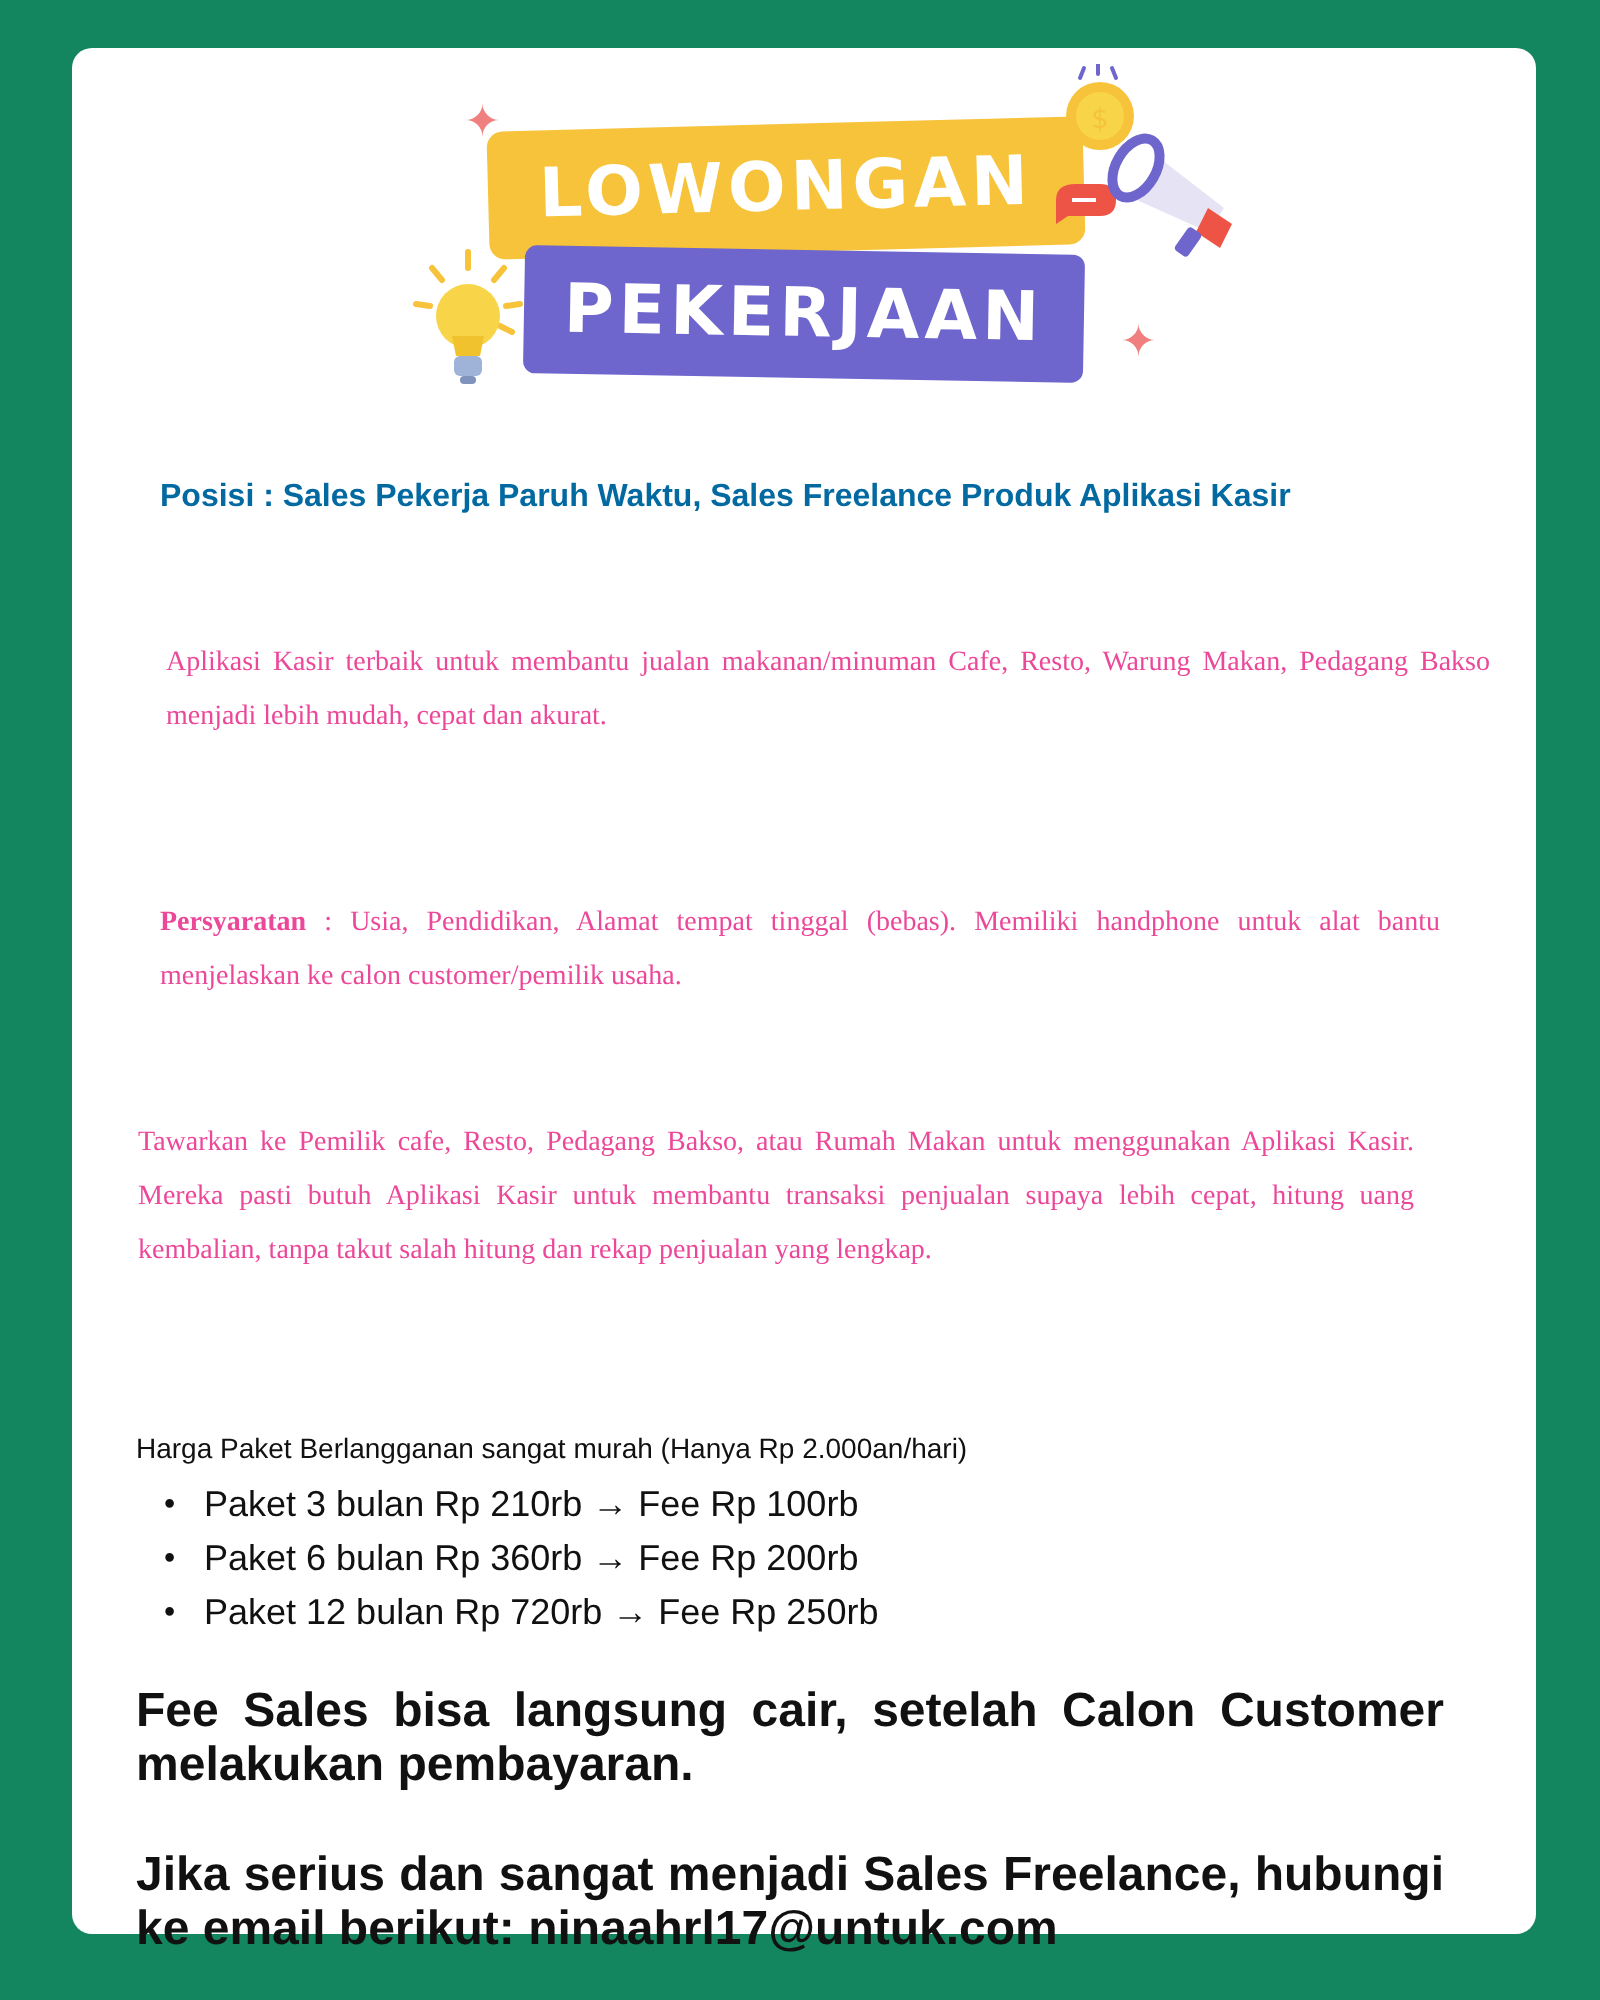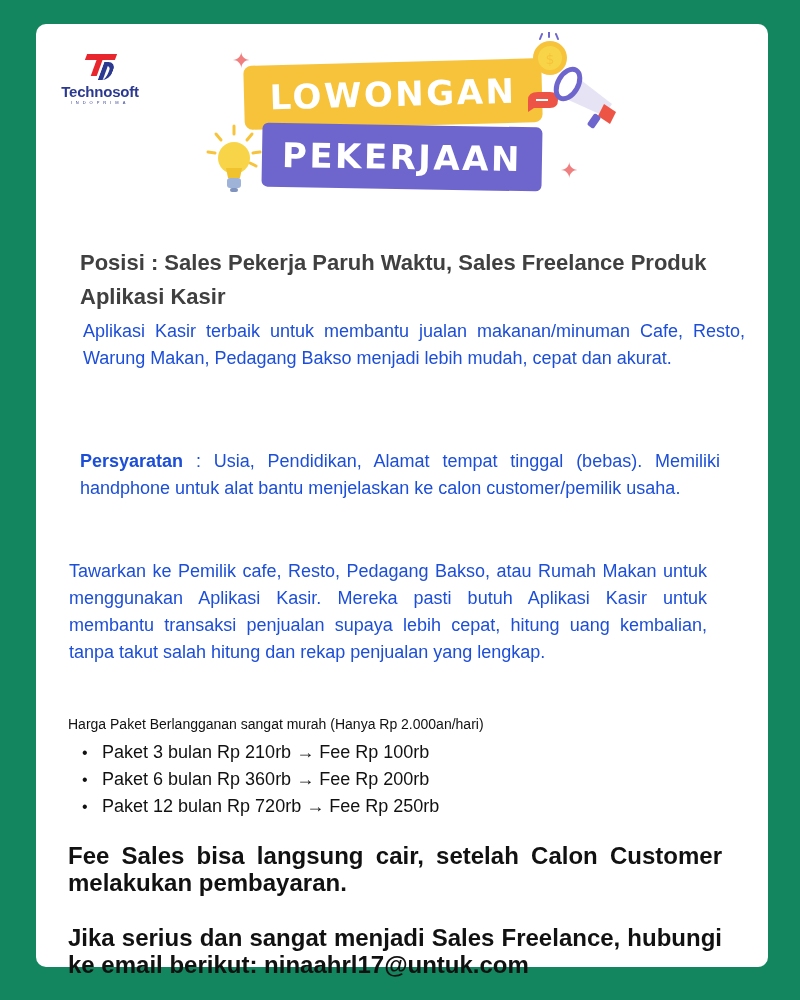--- a/index.html
+++ b/index.html
@@ -43,52 +43,43 @@
     font-family: "DejaVu Sans", sans-serif;
   }
   .sparkle { position: absolute; color: #F08080; font-size: 22px; line-height: 1; }
   .bulb { position: absolute; left: 168px; top: 98px; width: 60px; height: 80px; }
   .megaphone { position: absolute; left: 484px; top: 8px; width: 110px; height: 100px; }
 
   
   .content { position: absolute; left: 0; top: 0; width: 732px; }
   .title {
     position: absolute; left: 44px; top: 208px; width: 660px;
-    font-weight: bold; font-size: 22px; line-height: 34px; color: #404040; margin-top: 14px;
+    font-weight: bold; font-size: 16px; line-height: 34px; color: #0369a1;
   }
   .para {
-    position: absolute; font-size: 18px; line-height: 27px; text-align: justify; color: #1d4ed8;
+    position: absolute; font-size: 14px; line-height: 27px; text-align: justify; color: #ec4899; font-family: Liberation Serif, serif;
   }
   .p1 { left: 47px; top: 294px; width: 662px; }
   .p2 { left: 44px; top: 424px; width: 640px; }
   .p3 { left: 33px; top: 534px; width: 638px; }
   .price-head { position: absolute; left: 32px; top: 687px; font-size: 14px; line-height: 27px; white-space: nowrap; }
   .price-list { position: absolute; left: 46px; top: 715px; list-style: none; }
   .price-list li { font-size: 18px; line-height: 27px; white-space: nowrap; display: flex; }
   .price-list li .bullet { width: 20px; font-size: 16px; }
   .bold-para {
     position: absolute; left: 32px; width: 654px; font-weight: bold; font-size: 24px; line-height: 27px; text-align: justify; text-align-last: left;
   }
   .bp1 { top: 818px; }
   .bp2 { top: 900px; }
 </style>
 </head>
 <body>
 
 <div class="card">
 
-  <div class="logo">
-    <div class="logo-mark">
-      <div class="t-top"></div>
-      <div class="t-stem"></div>
-      <div class="p-shape"></div>
-    </div>
-    <div class="logo-name">Technosoft</div>
-    <div class="logo-sub">INDOPRIMA</div>
-  </div>
 
   <div class="banner">
     <span class="sparkle" style="left:196px; top:26px;">✦</span>
     <span class="sparkle" style="left:524px; top:136px;">✦</span>
 
     <div class="banner-yellow">
       <span class="banner-text">LOWONGAN</span>
     </div>
     <div class="banner-purple">
       <span class="banner-text">PEKERJAAN</span>

